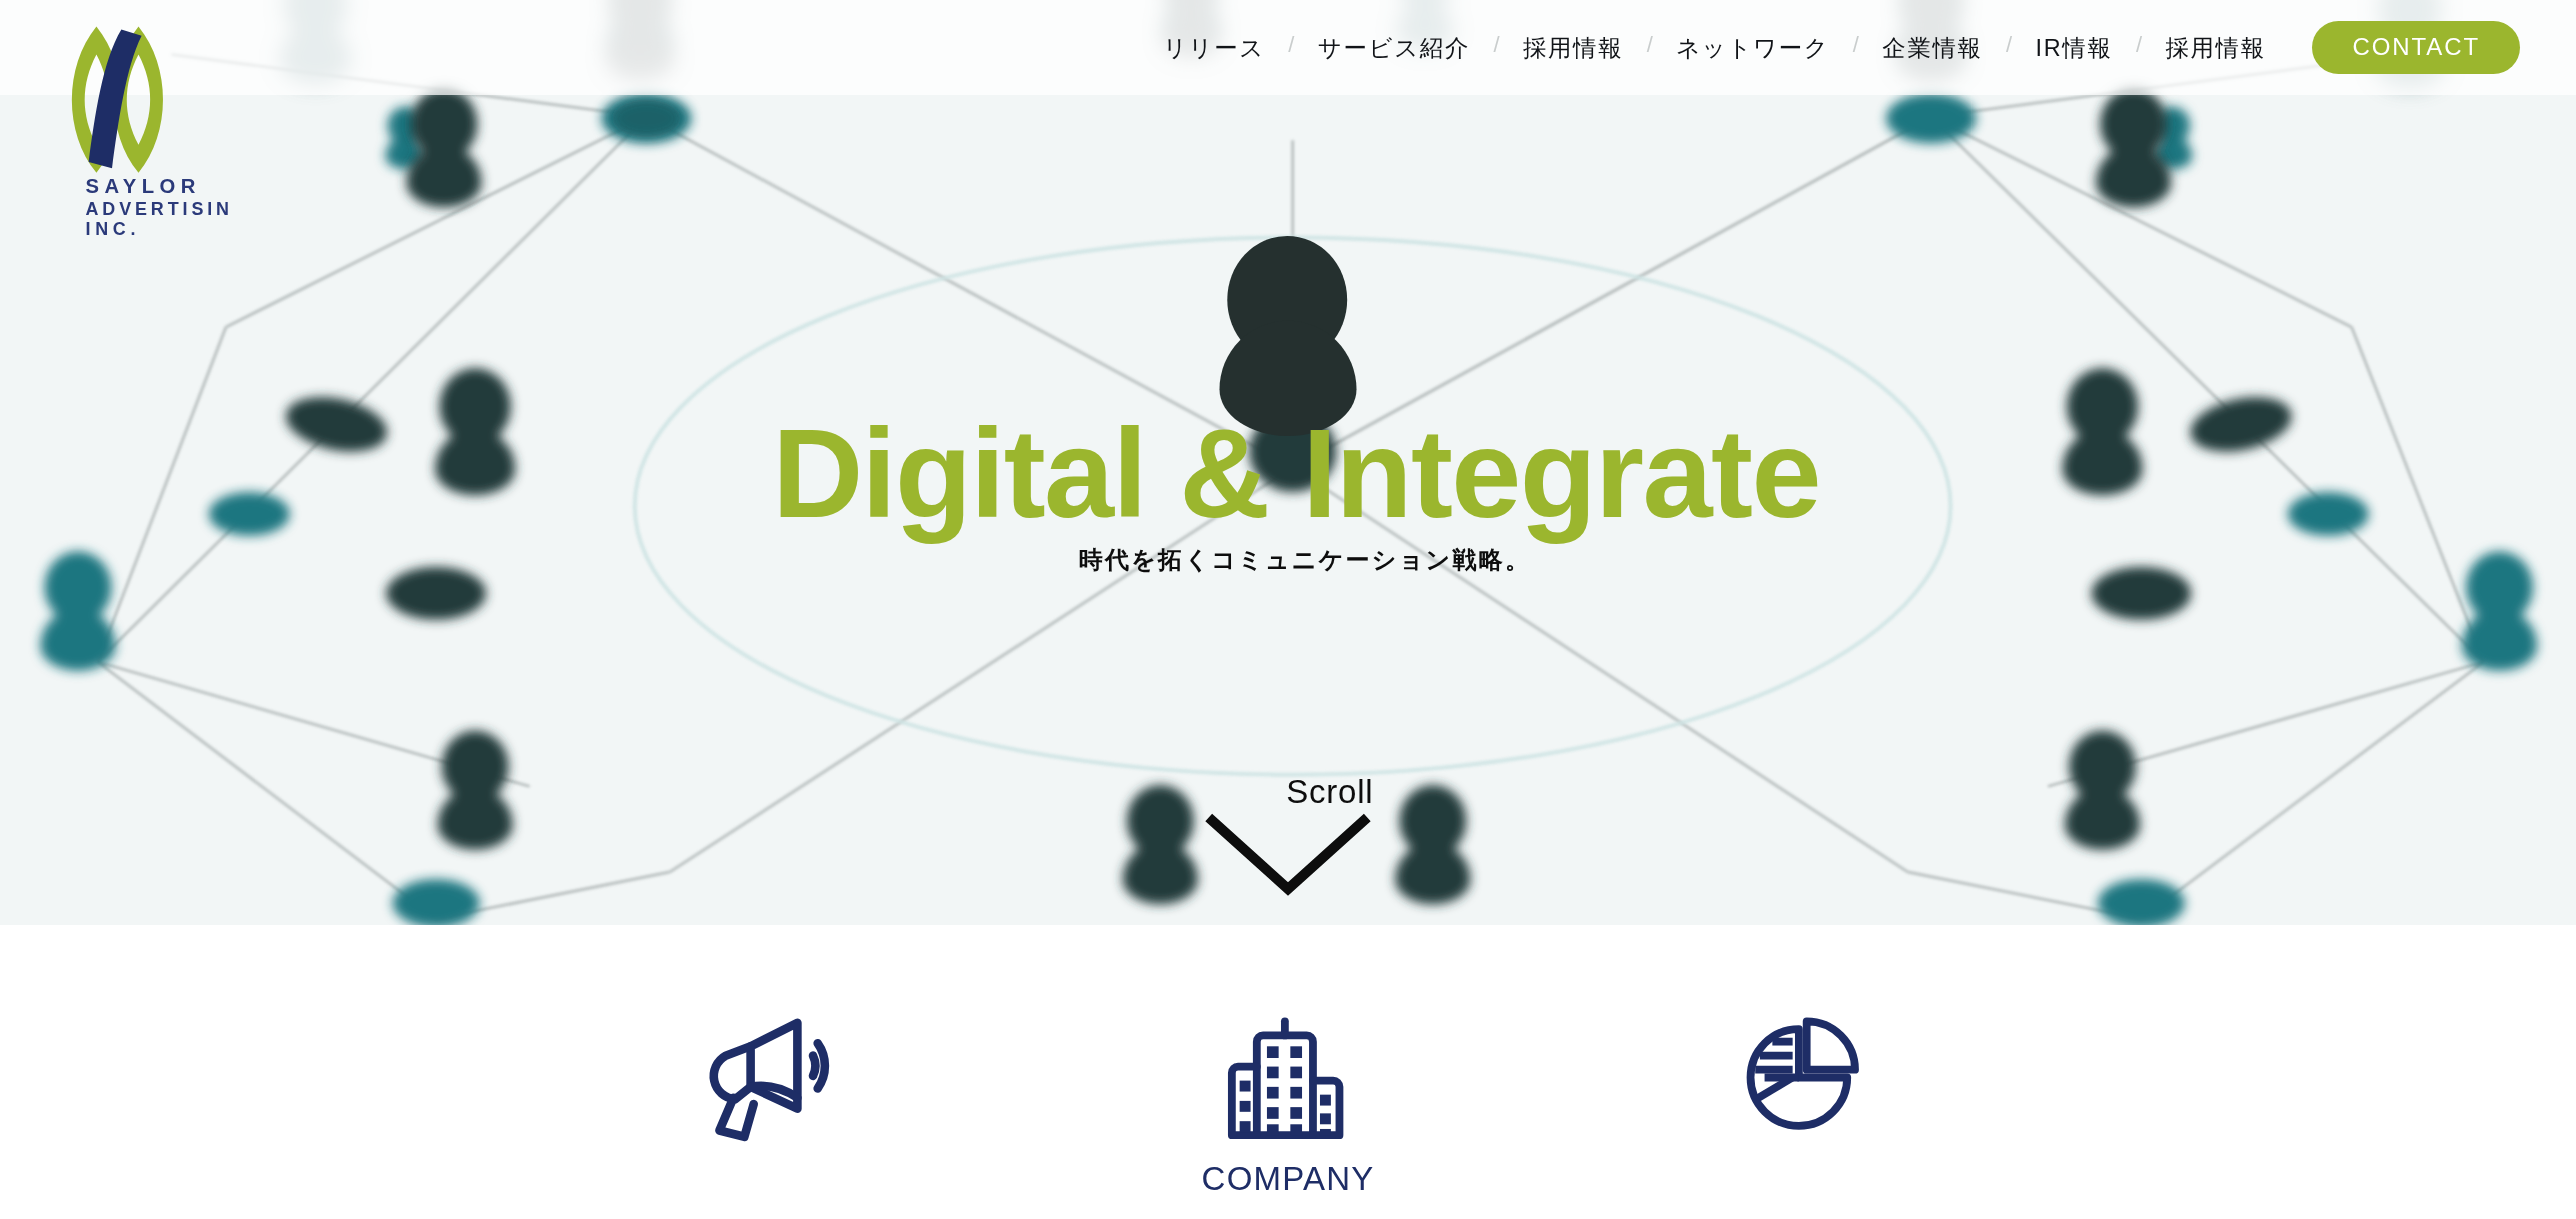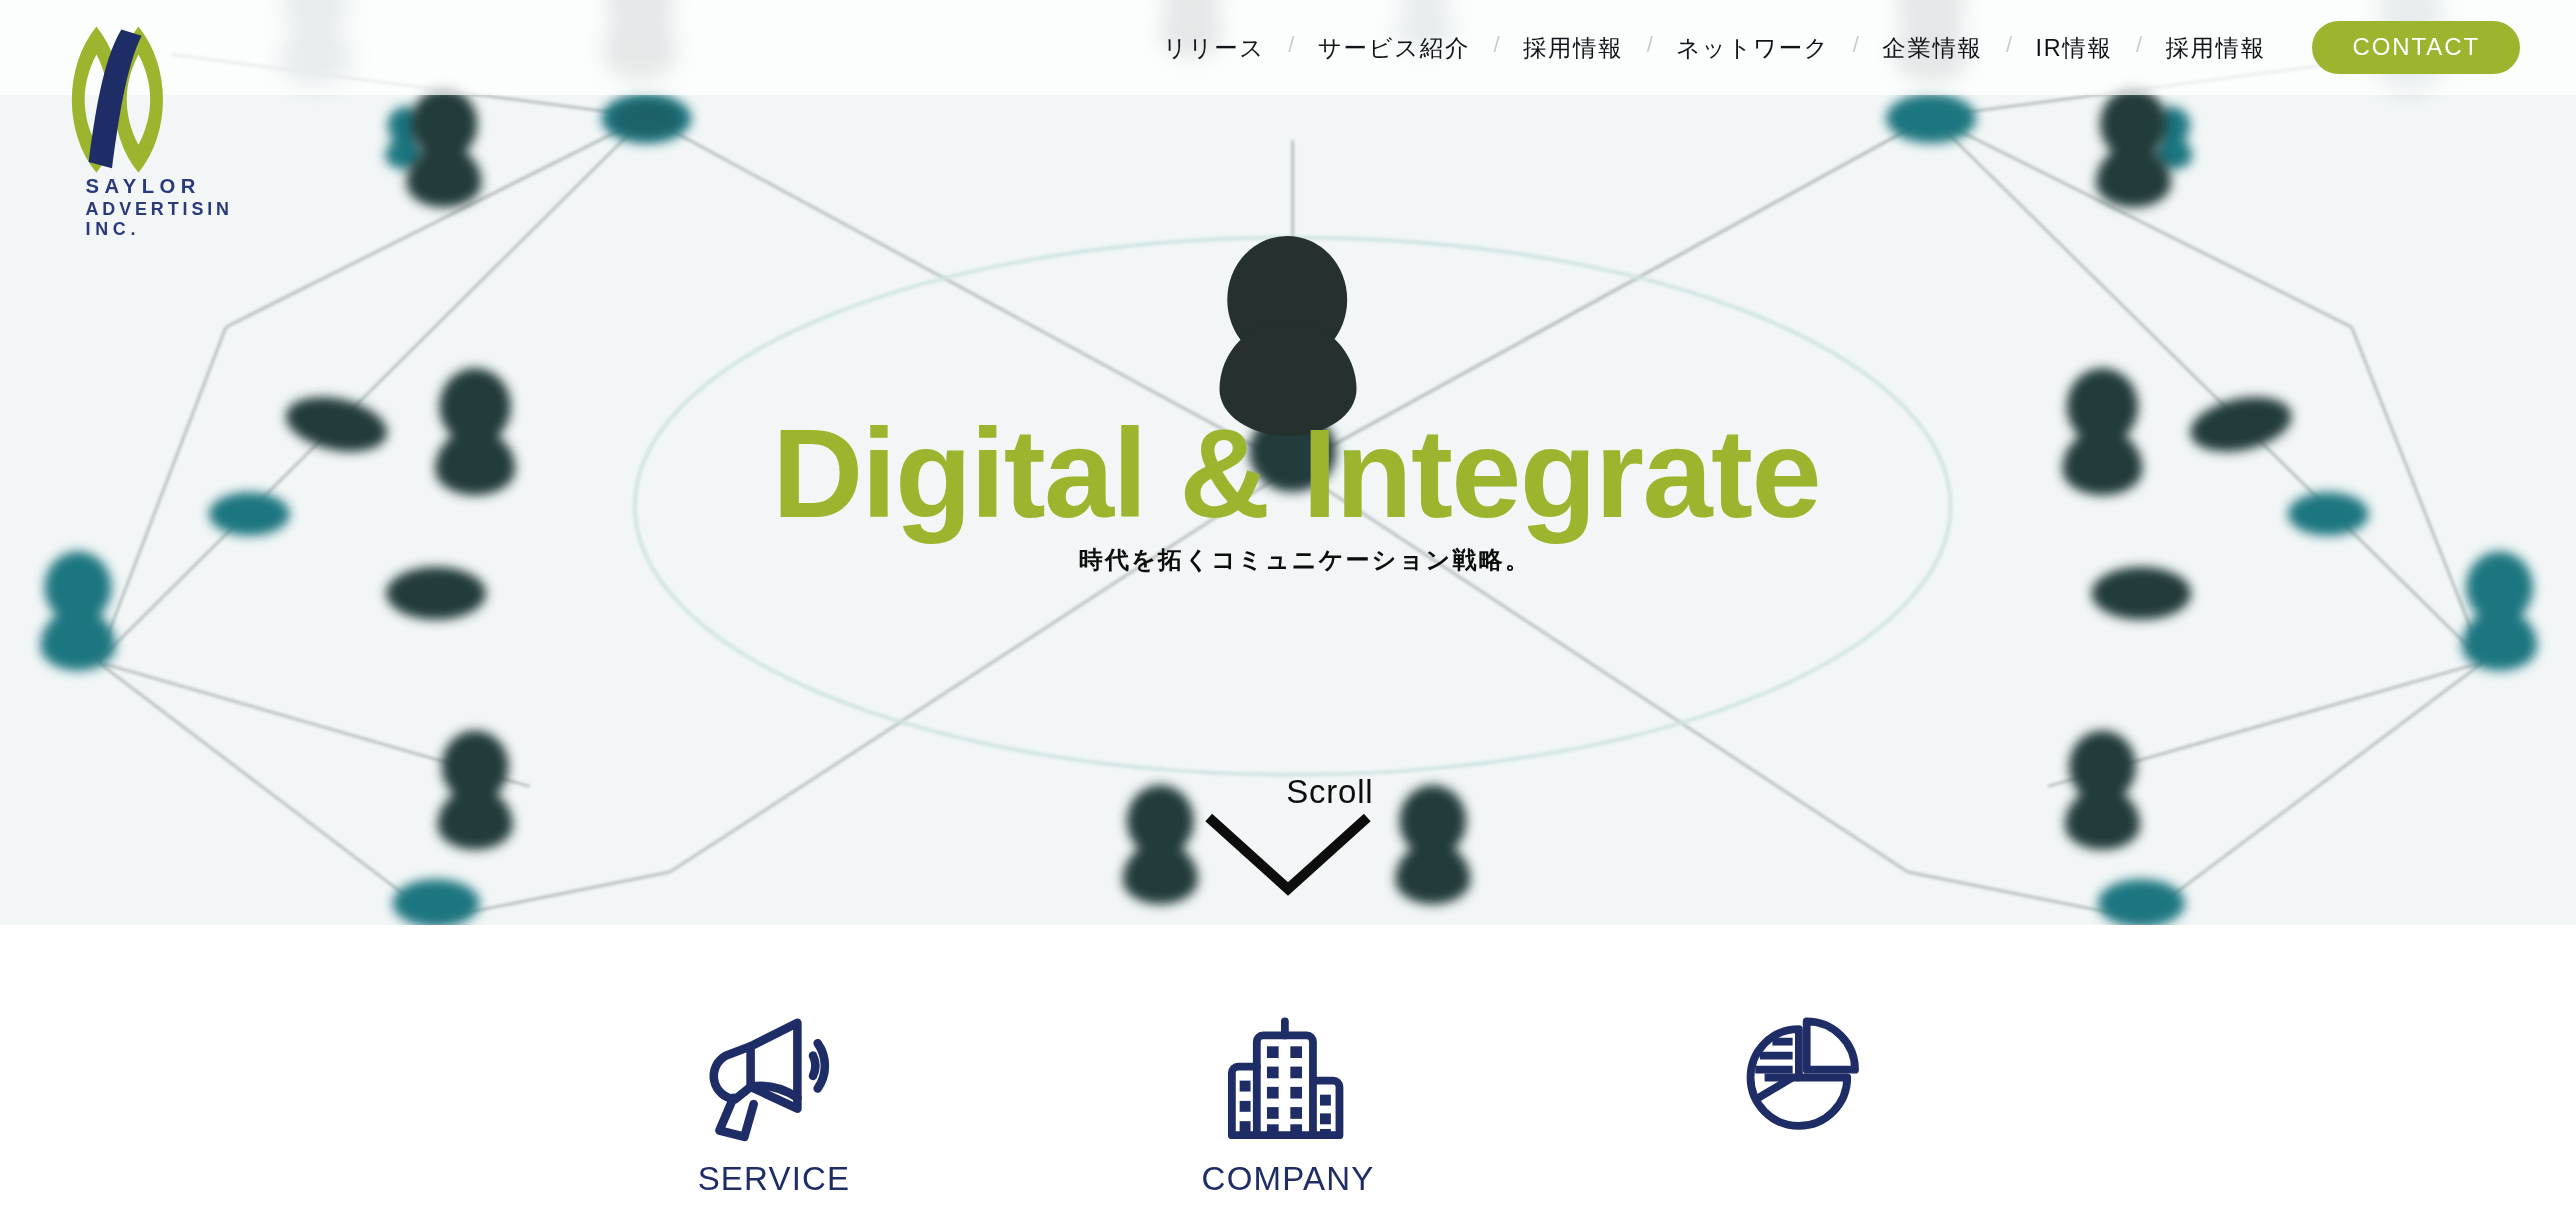--- a/index.html
+++ b/index.html
@@ -317,21 +317,20 @@
         <g fill="none" stroke="#1e2d66" stroke-width="11" stroke-linejoin="round" stroke-linecap="round">
           <path d="M 130 14 L 130 124 L 70 96 L 70 44 Z"></path>
           <path d="M 70 44 L 38 56 A 30 30 0 0 0 50 112 L 70 96"></path>
           <path d="M 48 110 L 30 152 L 62 160 L 74 118"></path>
           <path d="M 70 96 C 92 92 112 98 130 110"></path>
           <path d="M 156 40 A 50 50 0 0 1 156 98"></path>
           <path d="M 150 56 A 30 30 0 0 1 150 82"></path>
         </g>
       </svg>
     </div>
-    <div class="feature-label">SERVICE</div>
   </div>
 
   <div class="feature">
     <div class="feature-icon">
       <svg width="156" height="131" viewBox="0 0 200 168" aria-hidden="true">
         <g fill="none" stroke="#1e2d66" stroke-width="10" stroke-linejoin="round" stroke-linecap="round">
           <path d="M 96 12 L 96 30"></path>
           <path d="M 68 30 L 124 30 A 8 8 0 0 1 132 38 L 132 158 L 60 158 L 60 38 A 8 8 0 0 1 68 30 Z"></path>
           <path d="M 36 70 L 60 70 M 36 70 A 8 8 0 0 0 28 78 L 28 158 L 60 158"></path>
           <path d="M 132 88 L 158 88 A 8 8 0 0 1 166 96 L 166 158 L 132 158"></path>

